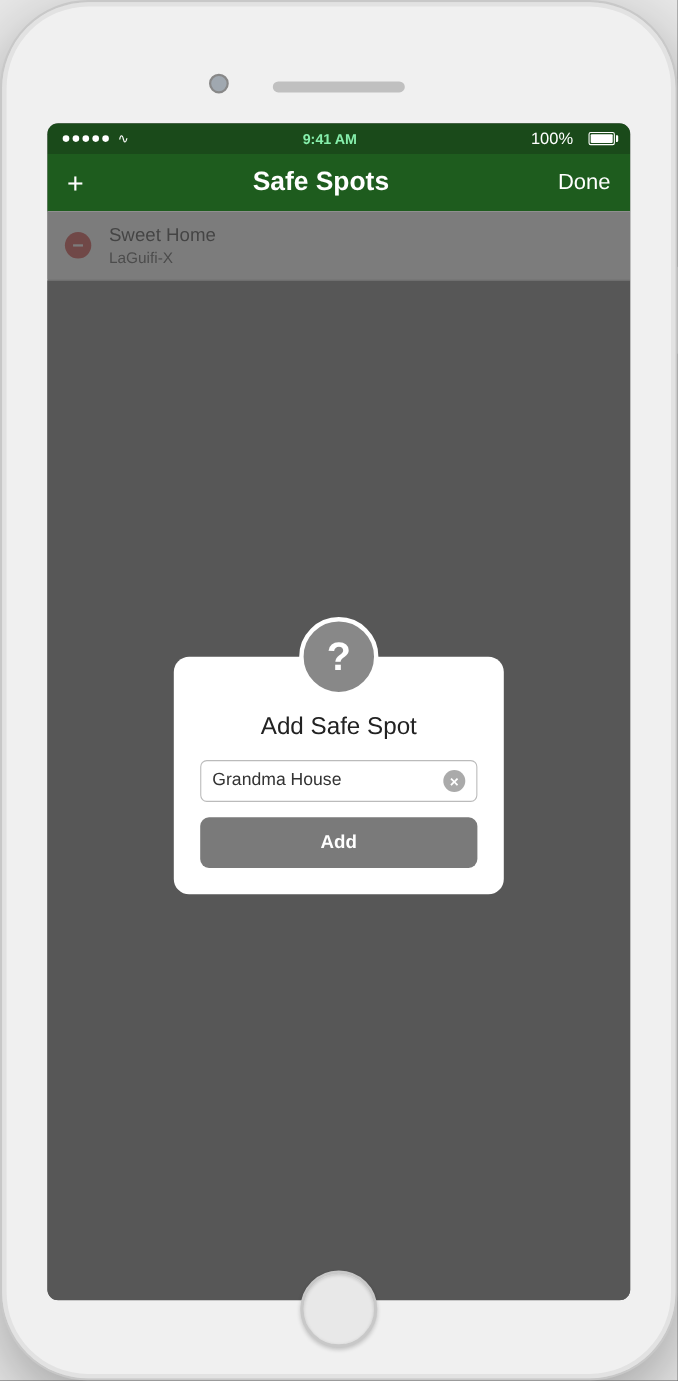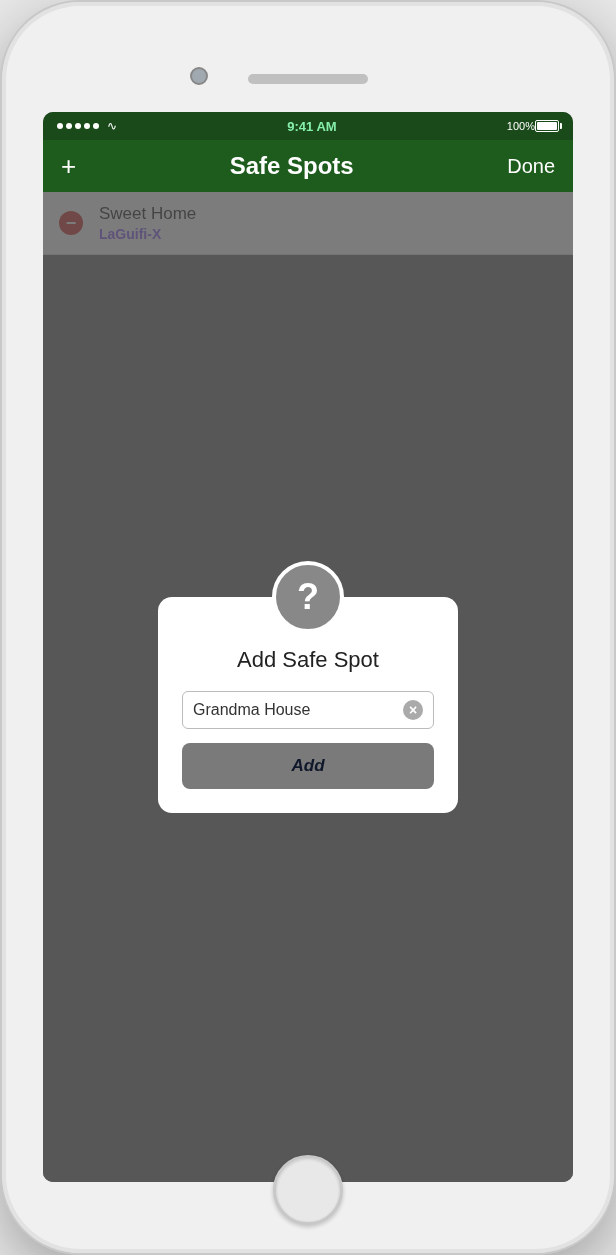--- a/index.html
+++ b/index.html
@@ -130,23 +130,23 @@
 
     .status-time {
       color: #86efac;
       font-size: 13px;
       font-weight: 600;
     }
 
     .status-right {
       display: flex;
       align-items: center;
-      gap: 0;
-      color: white;
-      font-size: 11px;
+      gap: 14px;
+      color: white;
+      font-size: 15px;
     }
 
     .battery-container {
       display: flex;
       align-items: center;
       gap: 2px;
     }
 
     .battery-box {
       width: 24px;
@@ -253,23 +253,22 @@
     }
 
     .list-item-title {
       font-size: 17px;
       font-weight: 400;
       color: #222;
     }
 
     .list-item-subtitle {
       font-size: 14px;
-      color: #8b5cf6;
+      color: #404040;
       margin-top: 2px;
-      font-weight: bold;
     }
 
     
     .modal-overlay {
       position: absolute;
       top: 0; left: 0; right: 0; bottom: 0;
       background: rgba(80, 80, 80, 0.75);
       display: flex;
       flex-direction: column;
       align-items: center;
@@ -356,23 +355,22 @@
     }
 
     .modal-btn {
       width: 100%;
       padding: 13px;
       border: none;
       border-radius: 8px;
       font-size: 17px;
       font-weight: 600;
       cursor: pointer;
-      color: #0f172a;
+      color: #ffffff;
       background: #7a7a7a;
-      font-style: italic;
     }
 
     
     .home-button {
       width: 70px;
       height: 70px;
       background: #e8e8e8;
       border-radius: 50%;
       border: 3px solid #c8c8c8;
       position: absolute;

